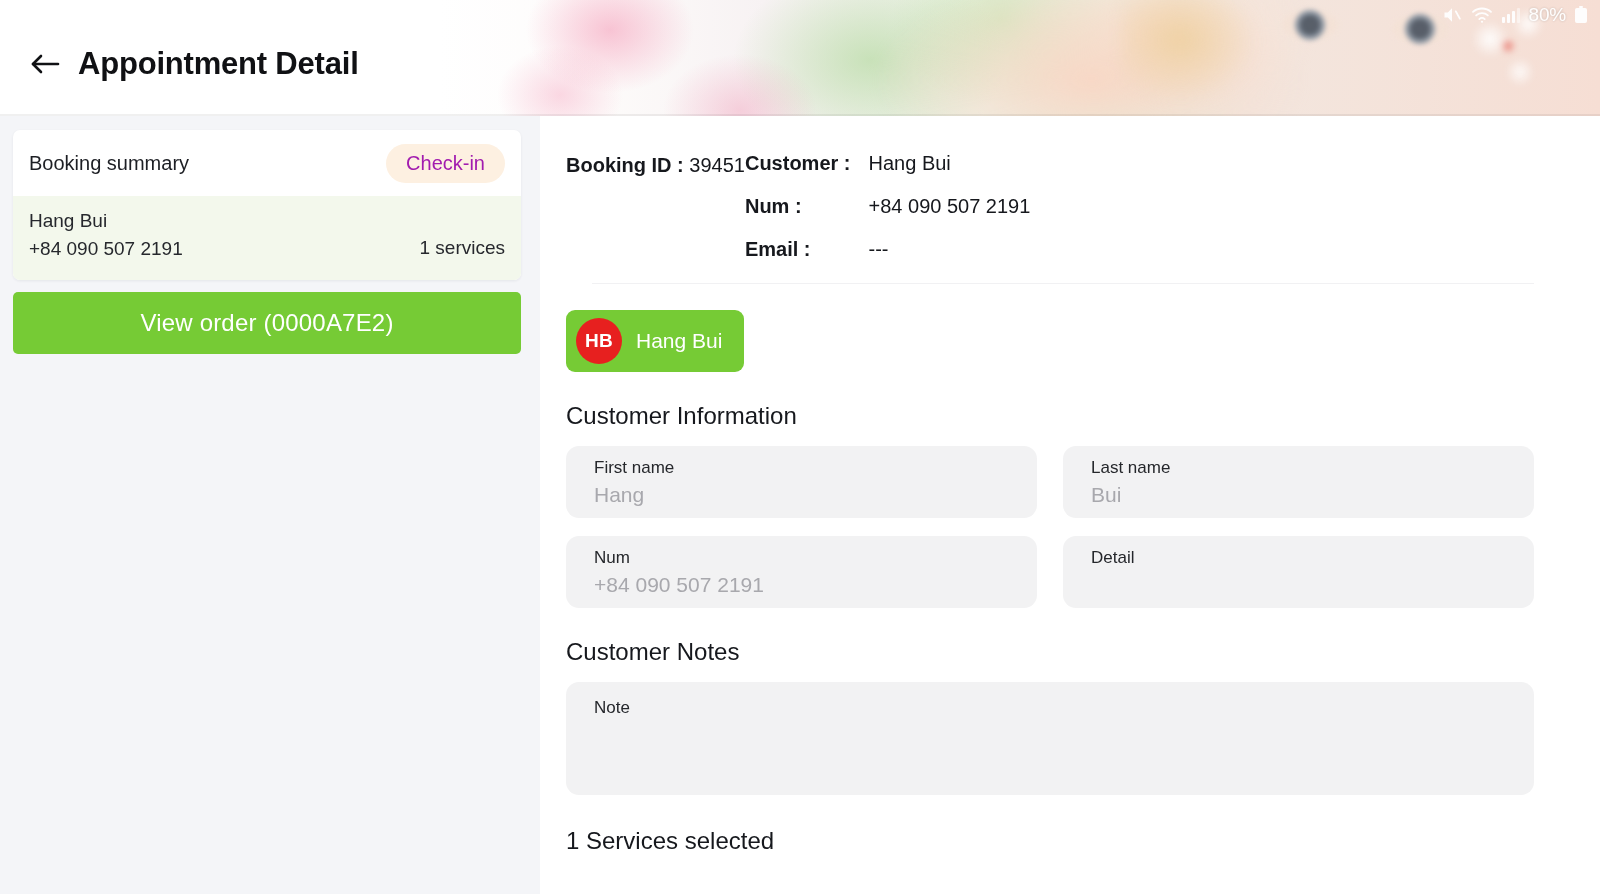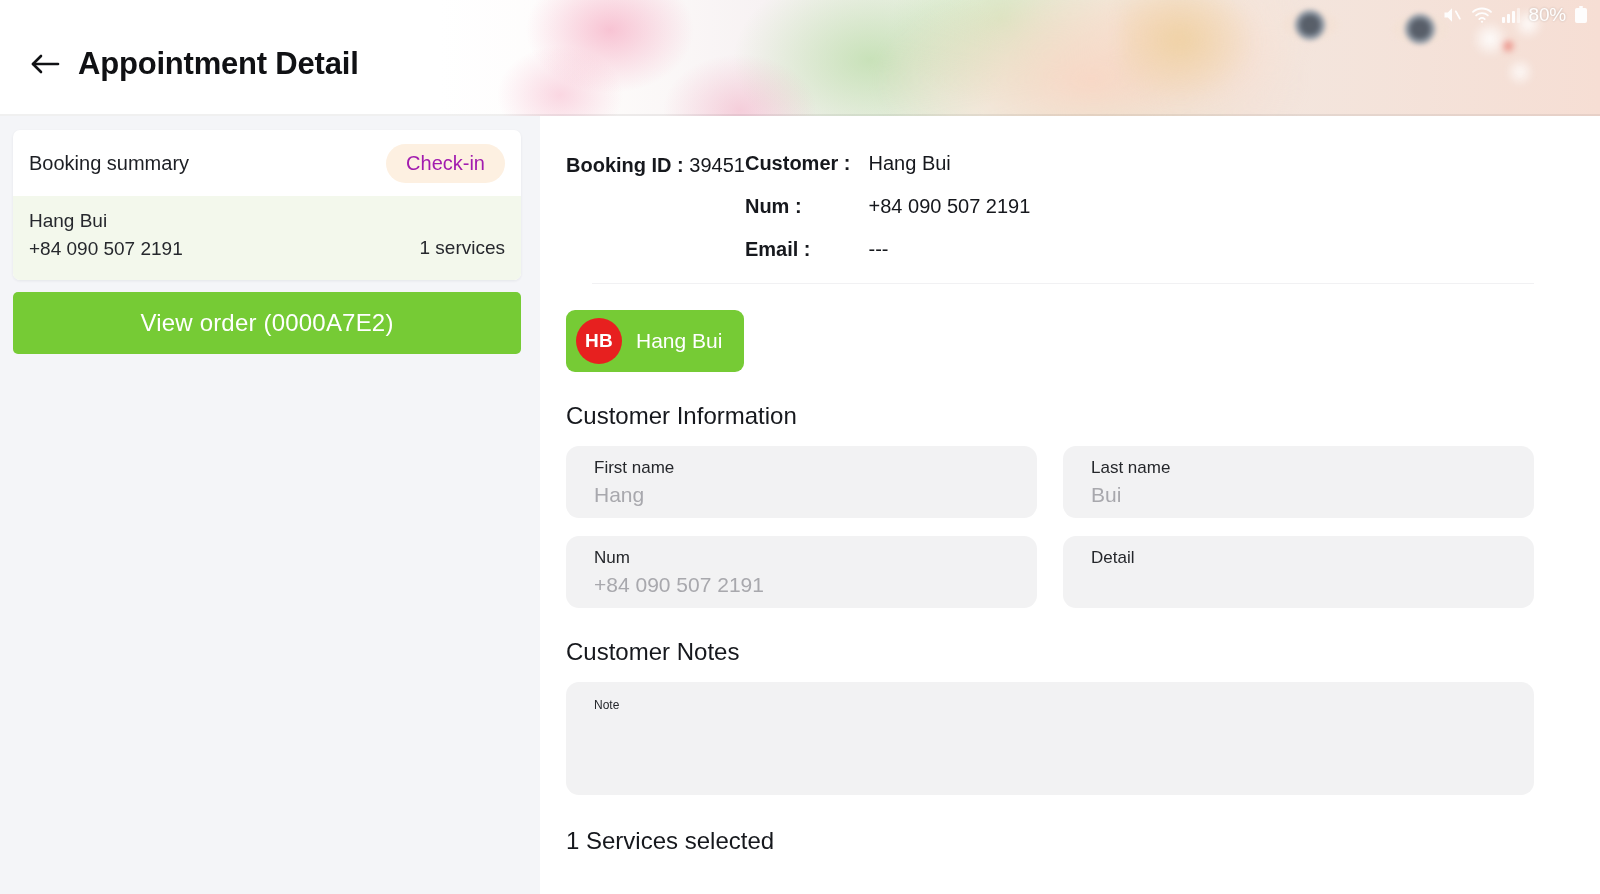--- a/index.html
+++ b/index.html
@@ -327,21 +327,21 @@
     min-height: 24px;
   }
 
   .note-box {
     background: #f2f2f3;
     border-radius: 13px;
     height: 113px;
     padding: 16px 28px;
     cursor: text;
   }
-  .note-label { font-size: 12px; color: #25272b; }
+  .note-label { font-size: 17px; color: #25272b; }
 
   .services-title {
     font-size: 24px;
     color: #16181d;
     margin-top: 32px;
   }
 </style>
 </head>
 <body>
 

